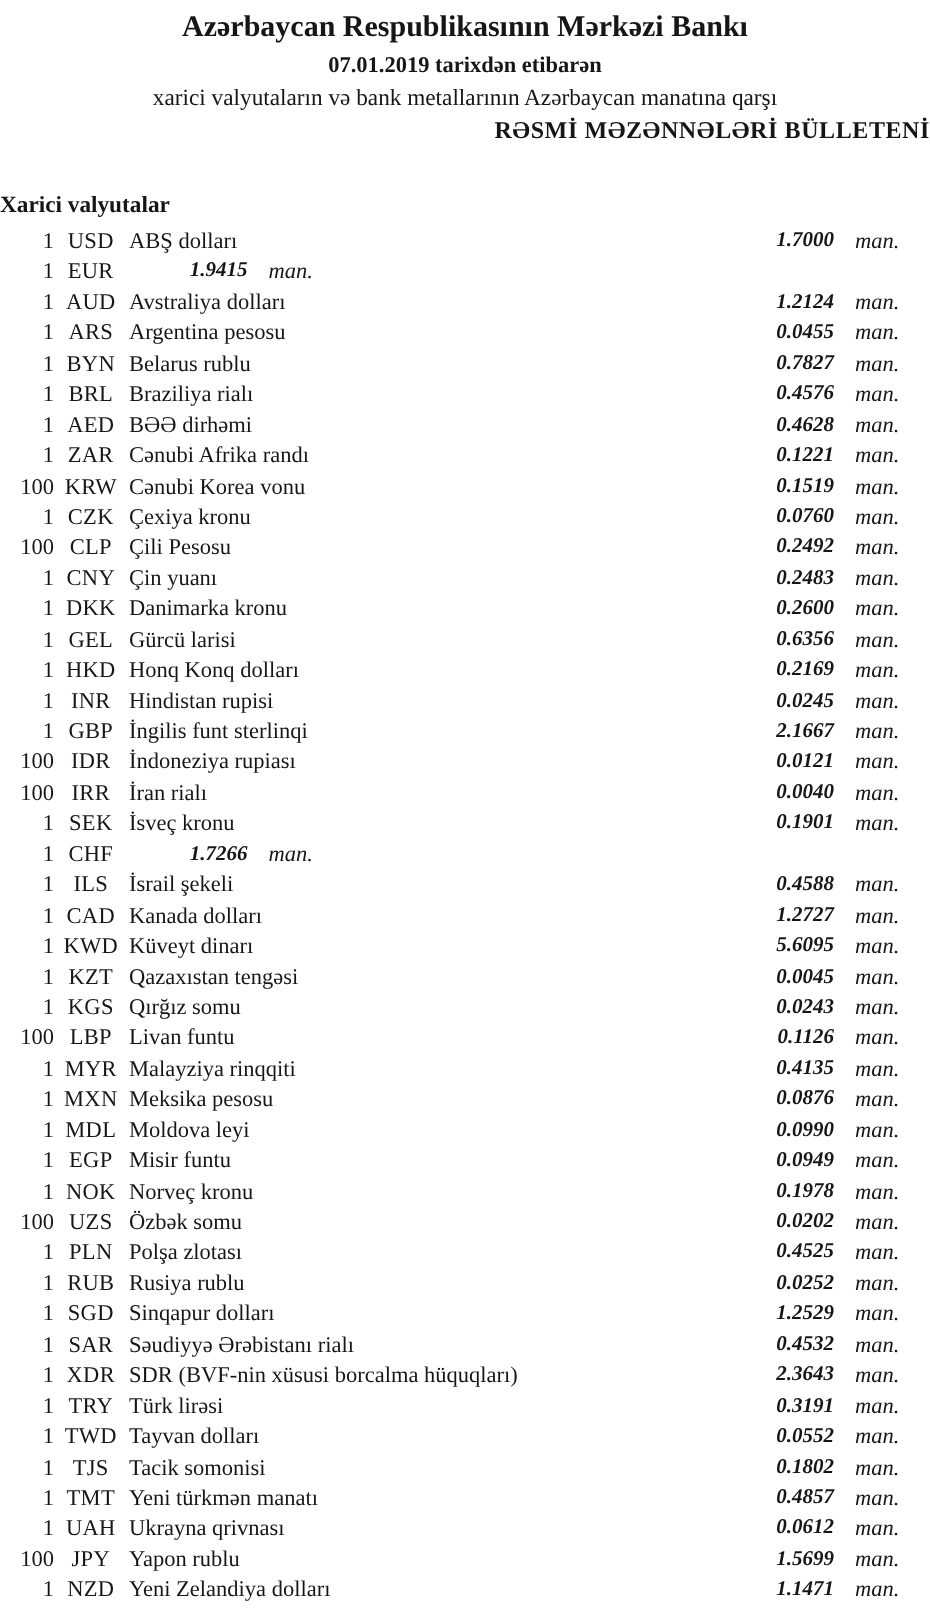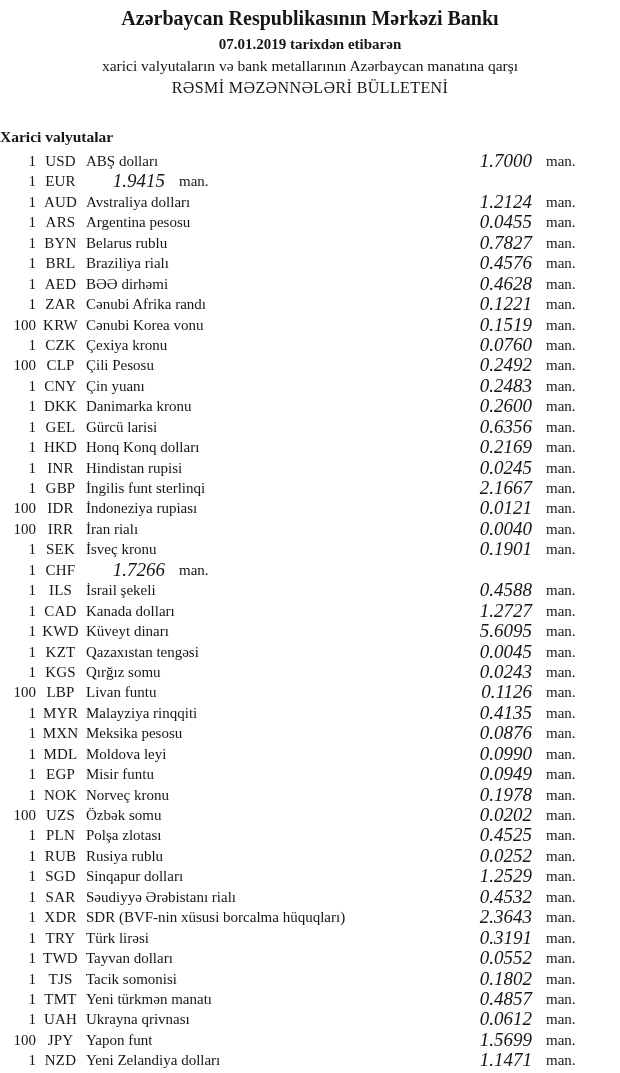--- a/index.html
+++ b/index.html
@@ -34,22 +34,22 @@
     margin-top: 7px;
   }
   .subtitle {
     text-align: center;
     font-weight: normal;
     font-size: 15.5px;
     line-height: 17px;
     margin-top: 5px;
   }
   .bulletin-title {
-    text-align: center;
-    font-weight: normal;
+    text-align: right;
+    font-weight: bold;
     font-size: 16px;
     line-height: 18px;
     margin-top: 5px;
     letter-spacing: 0.4px;
   }
   .section-title {
     text-align: left;
     font-weight: bold;
     font-size: 15.5px;
     line-height: 18px;
@@ -78,29 +78,30 @@
   }
   .name {
     flex: 1;
     padding-left: 1px;
     overflow: hidden;
   }
   .rate {
     flex: none;
     width: 80px;
     text-align: right;
-    font-weight: normal;
+    font-weight: bold;
     font-style: italic;
-    font-size: 19px;
+    font-size: 14px;
   }
   .unit {
     flex: none;
-    width: 88px;
+    width: 64px;
     padding-left: 14px;
     box-sizing: border-box;
+    font-style: italic;
   }
 </style>
 </head>
 <body>
 
 <div class="page">
   <div class="title">Azərbaycan Respublikasının Mərkəzi Bankı</div>
   <div class="date-line">07.01.2019 tarixdən etibarən</div>
   <div class="subtitle">xarici valyutaların və bank metallarının Azərbaycan manatına qarşı</div>
   <div class="bulletin-title">RƏSMİ MƏZƏNNƏLƏRİ BÜLLETENİ</div>
@@ -446,21 +447,21 @@
     <span class="qty">1</span>
     <span class="code">UAH</span>
     <span class="name">Ukrayna qrivnası</span>
     <span class="rate">0.0612</span>
     <span class="unit">man.</span>
   </div>
 
   <div class="row">
     <span class="qty">100</span>
     <span class="code">JPY</span>
-    <span class="name">Yapon funt</span>
+    <span class="name">Yapon rublu</span>
     <span class="rate">1.5699</span>
     <span class="unit">man.</span>
   </div>
 
   <div class="row">
     <span class="qty">1</span>
     <span class="code">NZD</span>
     <span class="name">Yeni Zelandiya dolları</span>
     <span class="rate">1.1471</span>
     <span class="unit">man.</span>

